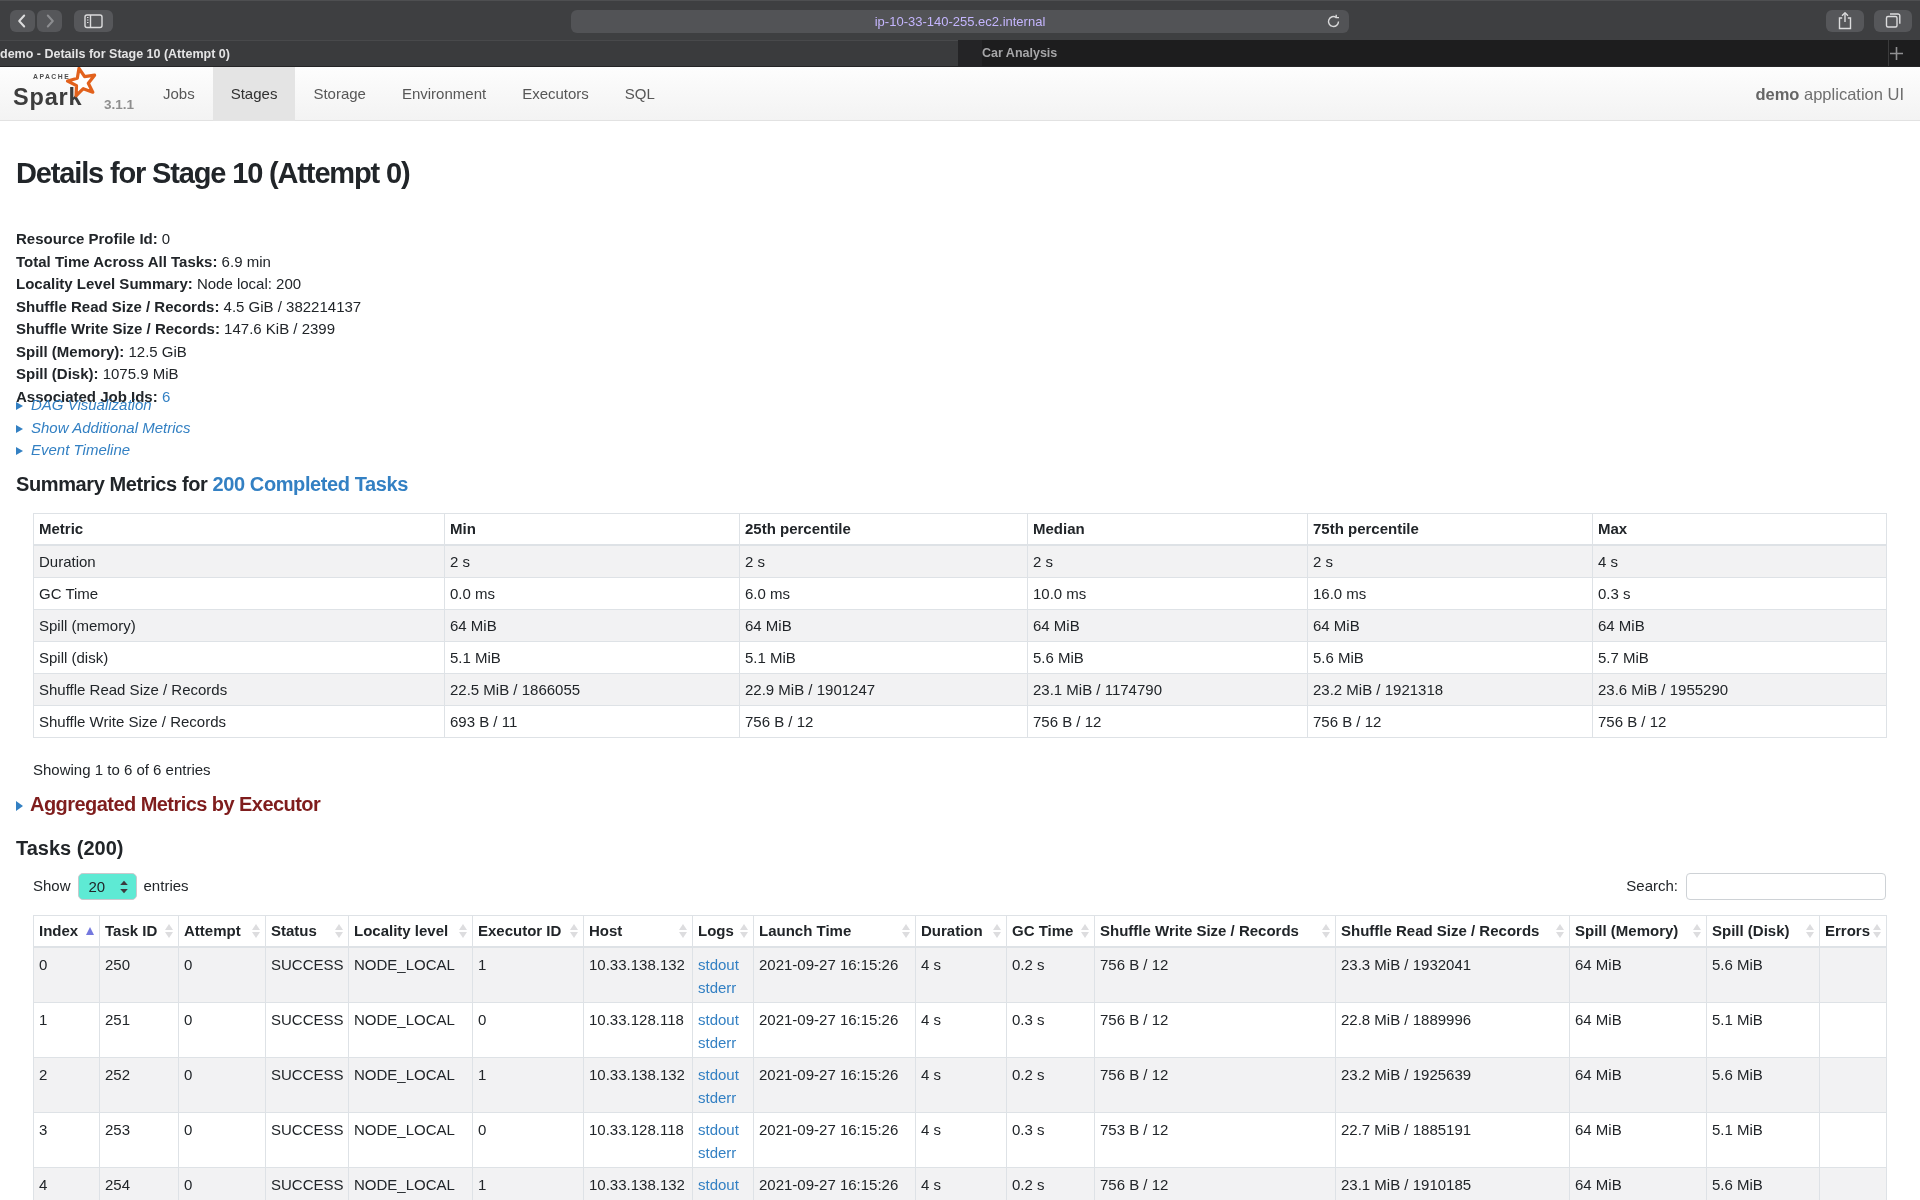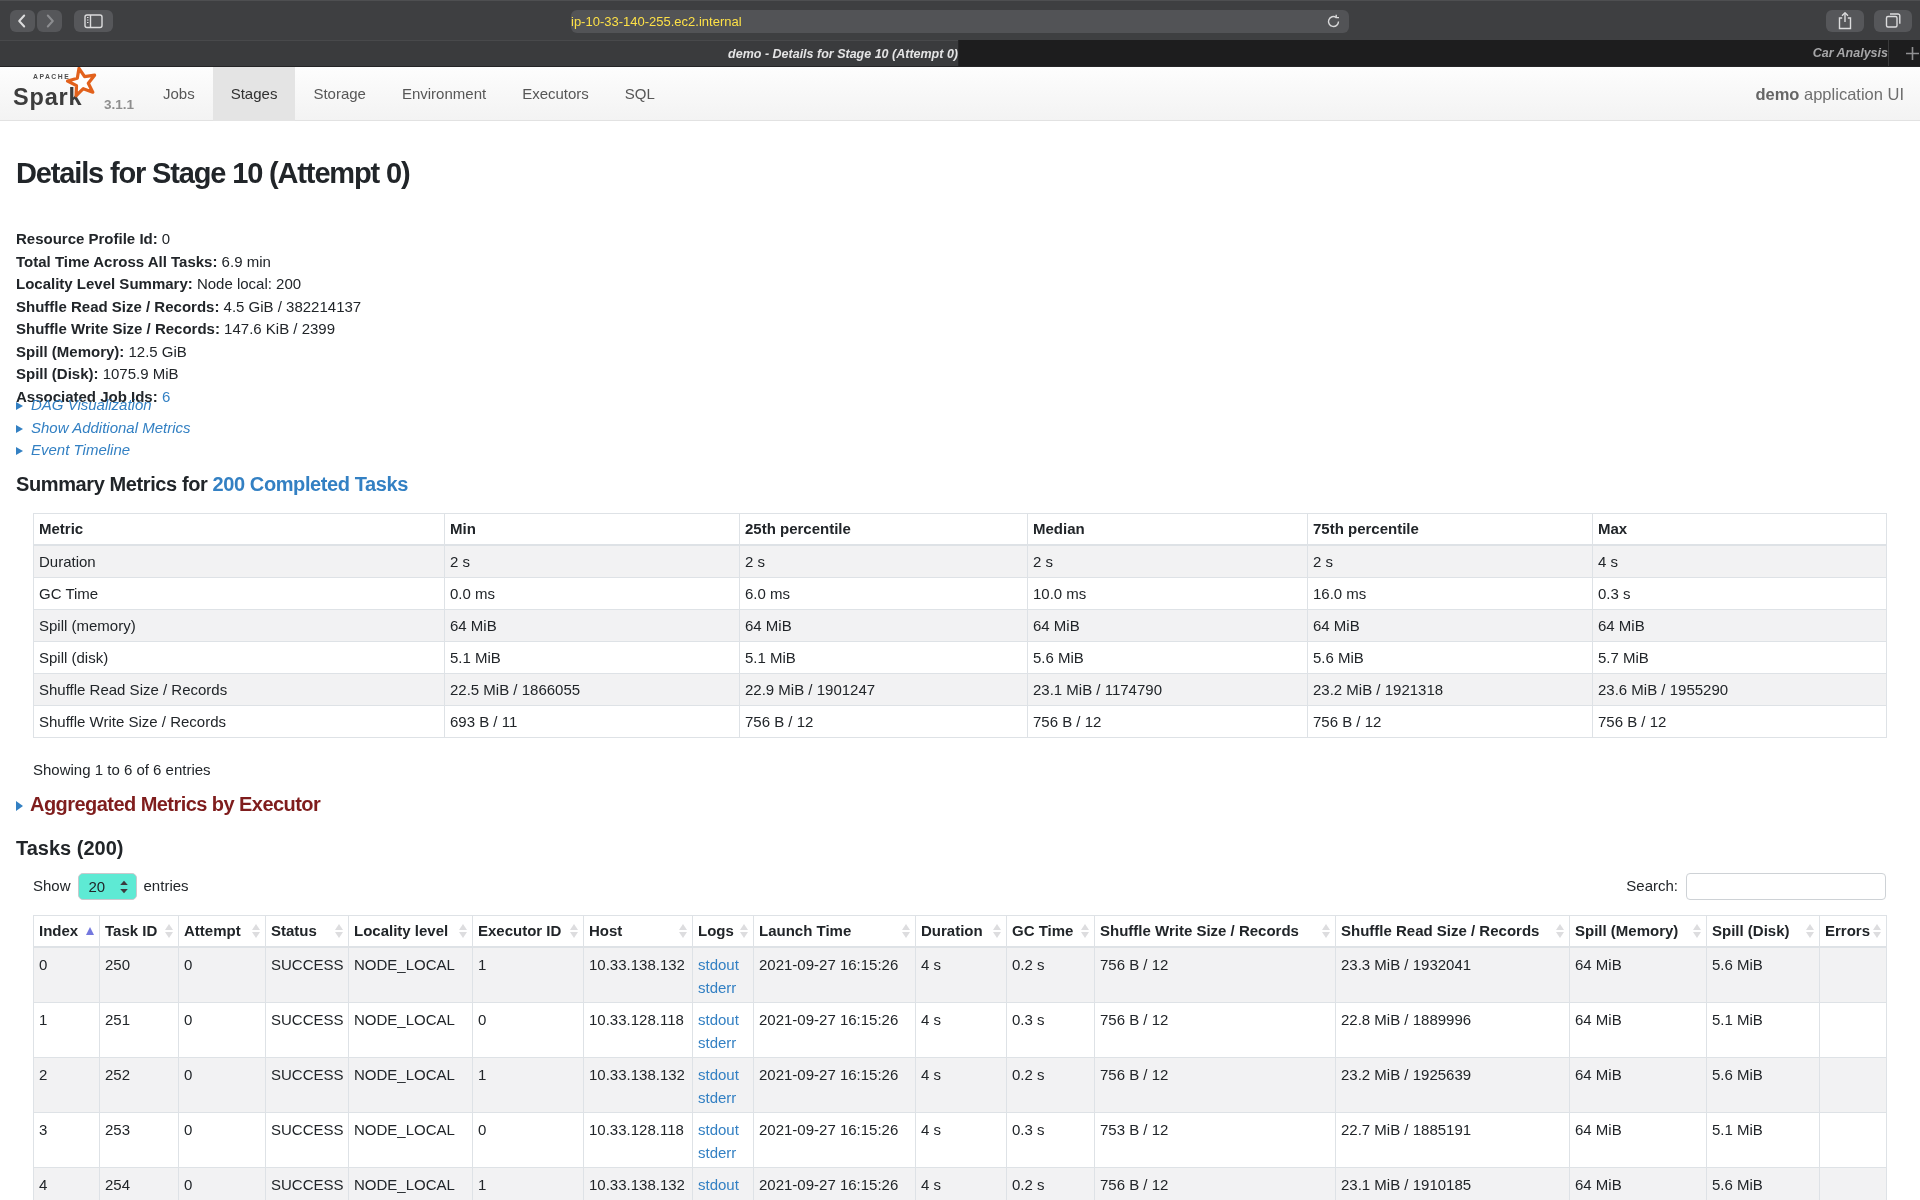--- a/index.html
+++ b/index.html
@@ -4,26 +4,26 @@
 <style>
 * { margin:0; padding:0; box-sizing:border-box; }
 html,body { width:1920px; height:1200px; overflow:hidden; background:#fff;
   font-family:"Liberation Sans", sans-serif; }
 
 
 #toolbar { position:absolute; left:0; top:0; width:1920px; height:40px;
   background:#3e3f41; border-top:1px solid #4e4f51; }
 .tbtn { position:absolute; top:9px; height:22px; background:#56575a; border-radius:6px; }
 #urlbar { position:absolute; left:571px; top:9px; width:778px; height:23px;
-  background:#525356; border-radius:6px; color:#fde047; font-size:13px;
-  text-align:left; line-height:23px; }
+  background:#525356; border-radius:6px; color:#c4b5fd; font-size:13px;
+  text-align:center; line-height:23px; }
 #tabbar { position:absolute; left:0; top:40px; width:1920px; height:27px; background:#242426; }
-.tab { position:absolute; top:0; height:26px; font-size:12.5px; font-weight:bold; text-align:right; line-height:26px;font-style:italic; }
+.tab { position:absolute; top:0; height:26px; font-size:12.5px; font-weight:bold; text-align:left; line-height:26px; }
 #tab1 { left:0; width:958px; background:#3a3b3d; color:#e4e4e5; border-top:1px solid #48494b;}
-#tab2 { left:959px; width:929px; background:#1d1d1e; color:#a6a6a8; }
+#tab2 { left:982px; width:929px; background:#1d1d1e; color:#a6a6a8; }
 #tabplus { left:1888px; width:32px; background:#1d1d1e; color:#969697; font-size:17px;
   border-left:1px solid #3a3a3b; font-weight:300;}
 
 
 #navbar { position:absolute; left:0; top:67px; width:1920px; height:54px;
   background:linear-gradient(#fdfdfd,#f3f3f3); border-bottom:1px solid #e2e2e2; }
 #navlinks { position:absolute; left:145px; top:0; height:54px; }
 #navlinks a { display:inline-block; height:54px; line-height:54px; padding:0 18px;
   color:#575757; font-size:15px; text-decoration:none; vertical-align:top;}
 #navlinks a.active { background:#e4e4e4; color:#303030; }

